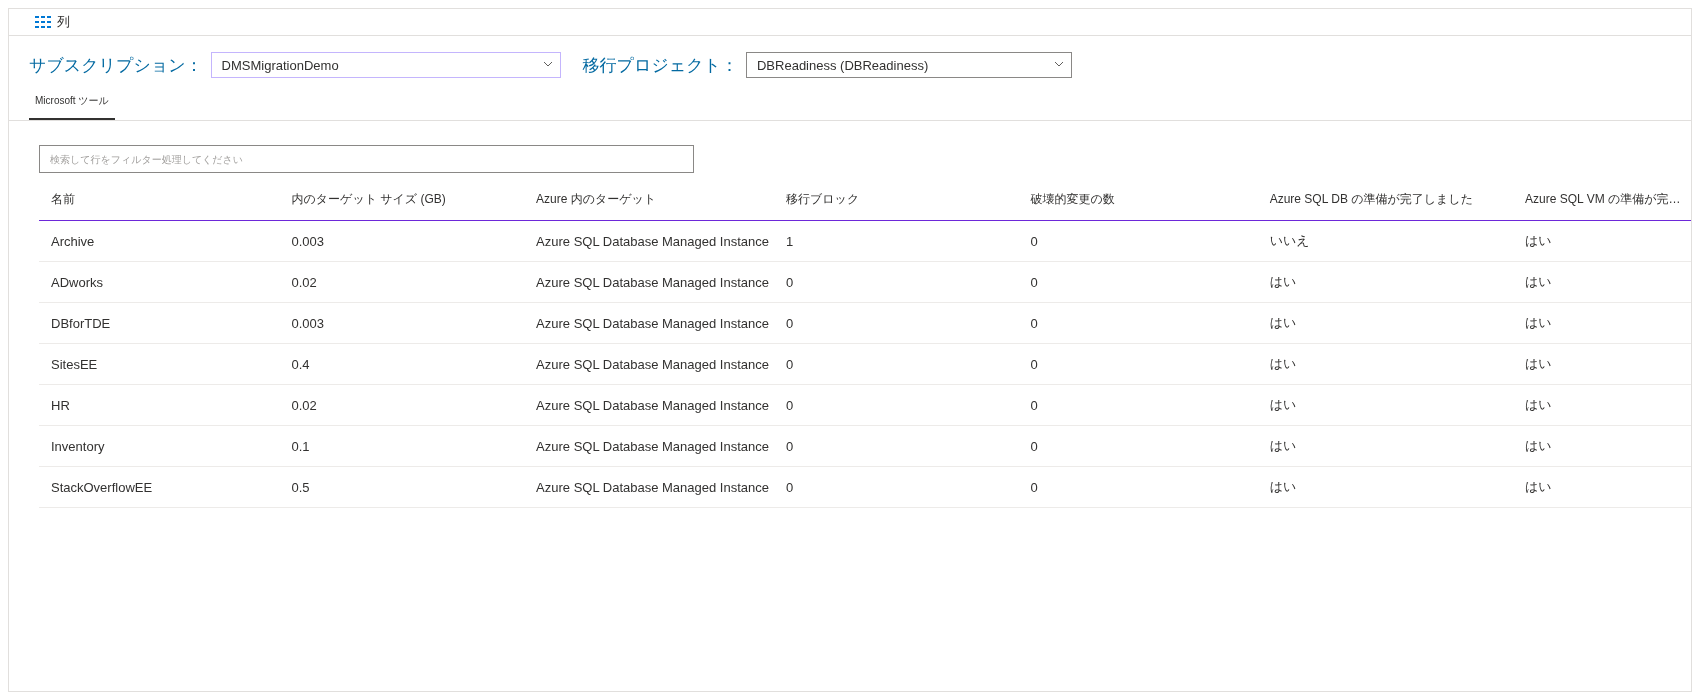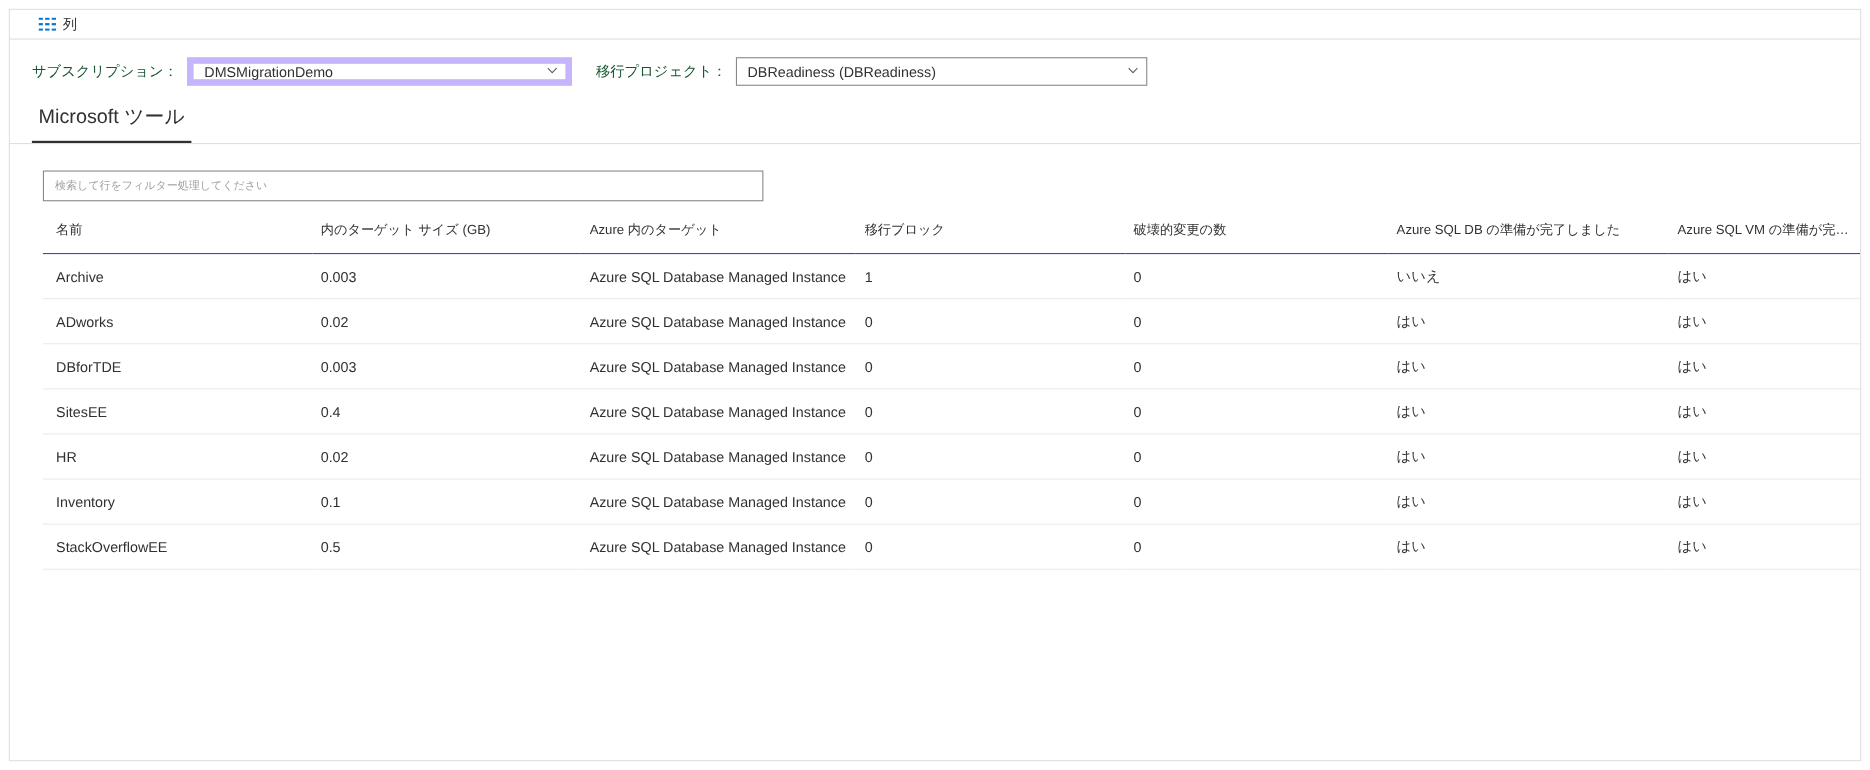--- a/index.html
+++ b/index.html
@@ -52,52 +52,52 @@
       align-items: center;
       gap: 22px;
       padding: 16px 12px 2px 20px;
     }
     .filter-group {
       display: flex;
       align-items: center;
       gap: 8px;
     }
     .filter-label {
-      color: #14532d;
-      font-size: 13px;
+      color: #0369a1;
+      font-size: 17px;
       white-space: nowrap;
     }
     .dropdown {
       display: flex;
       align-items: center;
       justify-content: space-between;
       border: 1px solid #8a8886;
       height: 26px;
       padding: 0 6px 0 10px;
       font-size: 13px;
       color: #323130;
       background: #fff;
       cursor: pointer;
     }
     .dropdown.active {
-      border: 6px solid #c4b5fd;
+      border: 1px solid #c4b5fd;
     }
     .dropdown-wide1 { width: 350px; }
-    .dropdown-wide2 { width: 374px; }
+    .dropdown-wide2 { width: 326px; }
     .chevron {
       color: #605e5c;
     }
     .tabs {
       padding: 6px 12px 0 20px;
       border-bottom: 1px solid #e1dfdd;
       display: flex;
     }
     .tab {
       padding: 8px 6px 10px 6px;
-      font-size: 18px;
+      font-size: 10px;
       color: #323130;
       border-bottom: 2px solid transparent;
       cursor: pointer;
     }
     .tab.selected {
       border-bottom: 2px solid #323130;
     }
     .table-container {
       padding: 24px 0 0 30px;
     }

